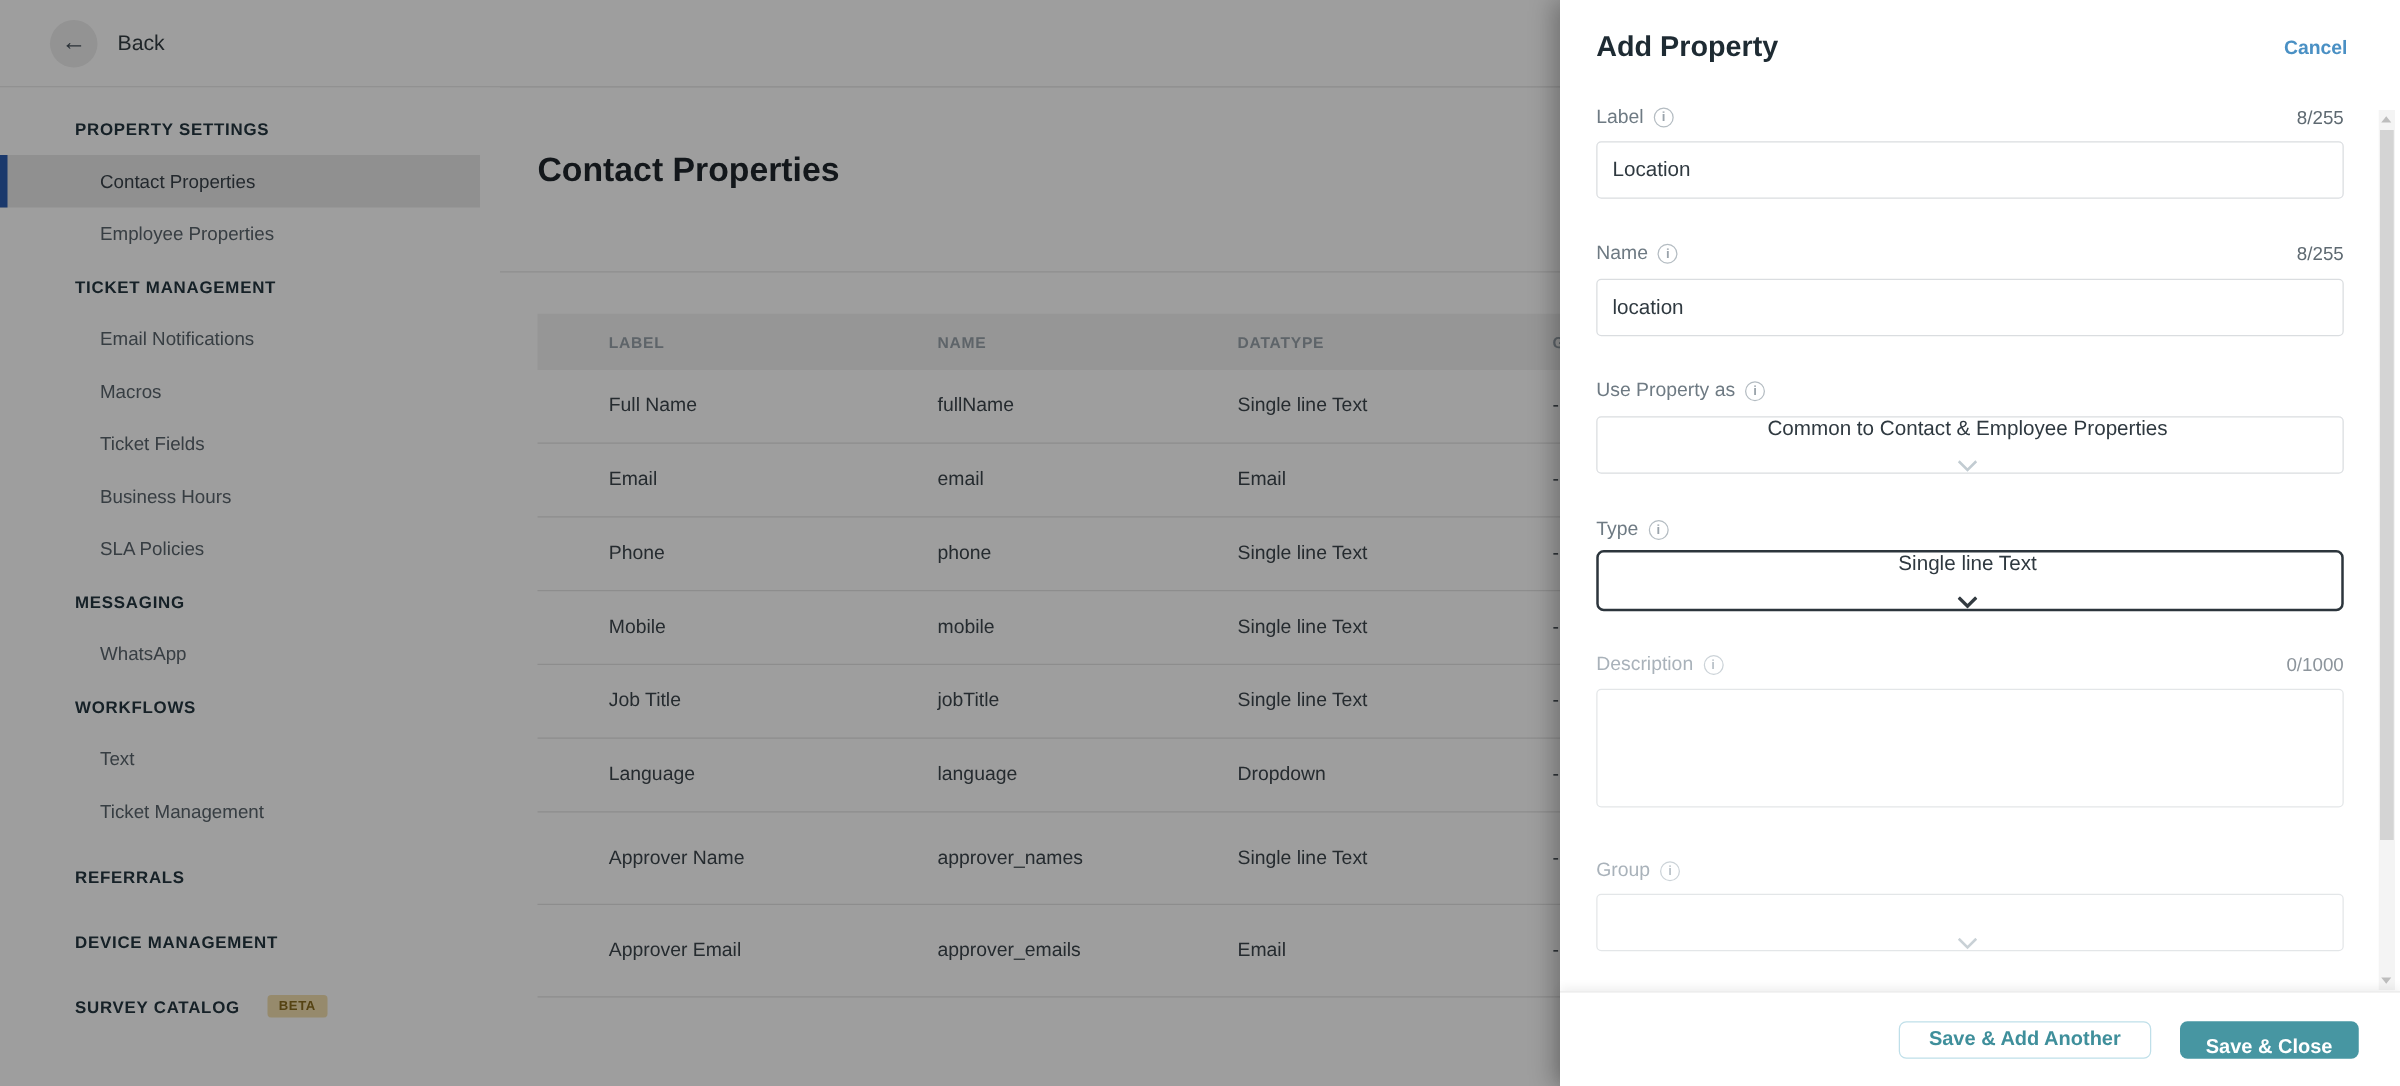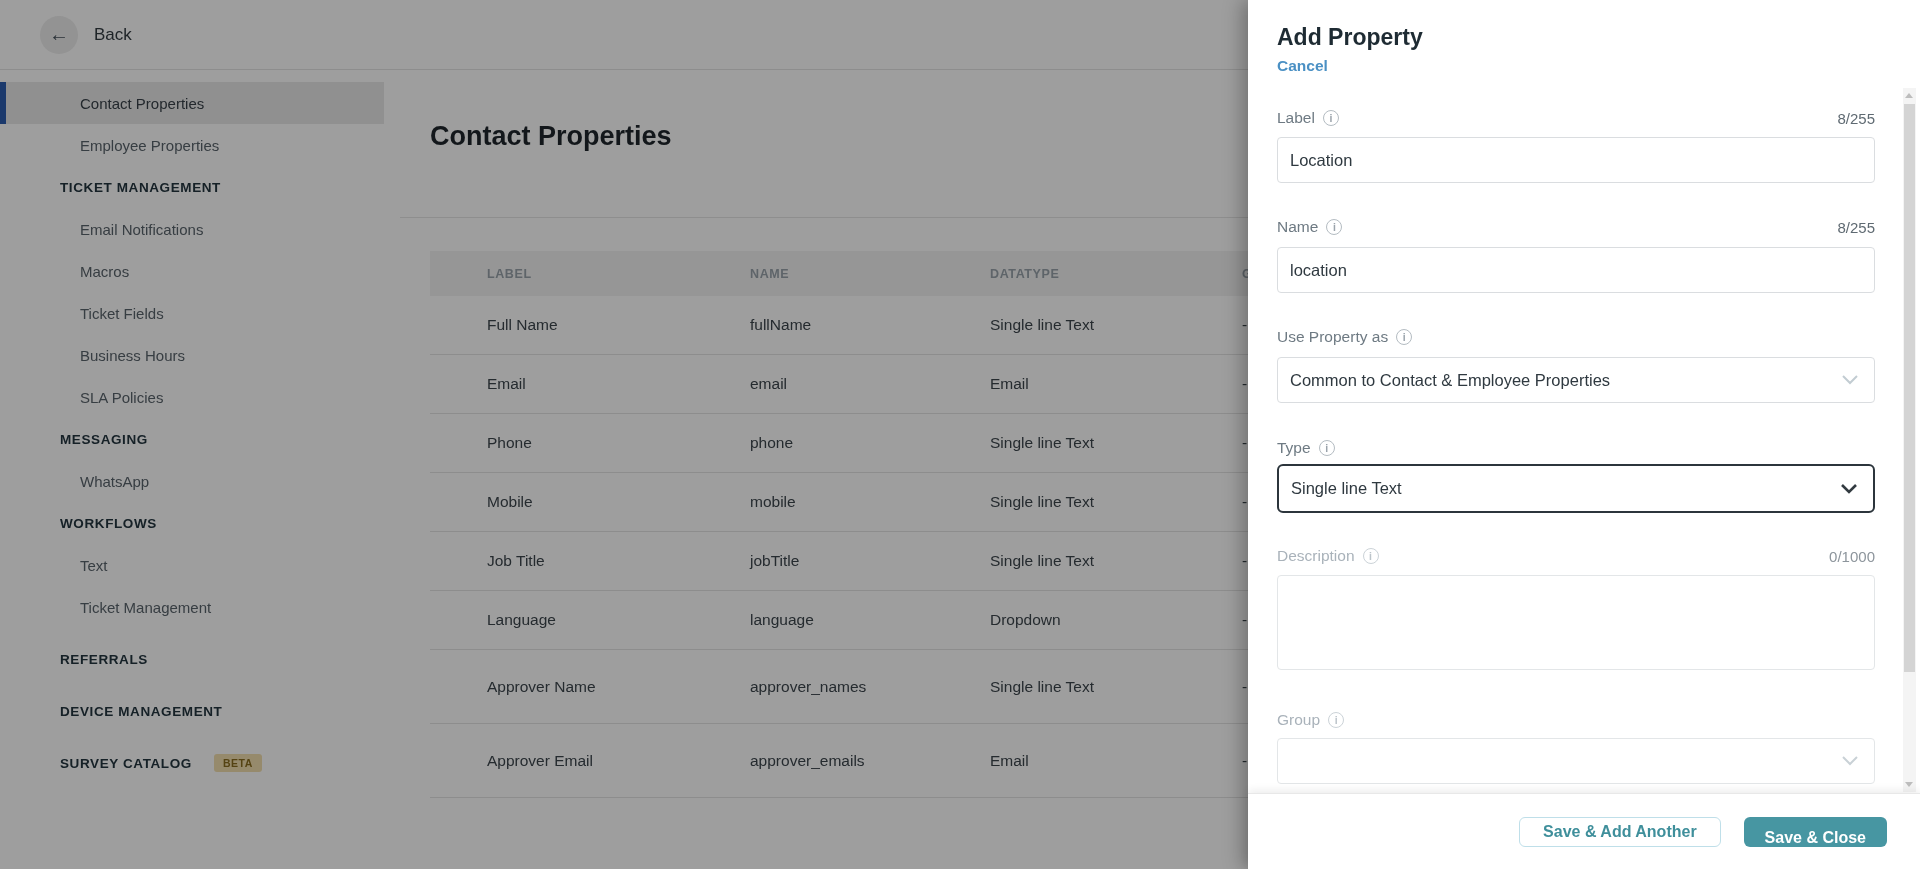--- a/index.html
+++ b/index.html
@@ -92,21 +92,21 @@
   .overlay { position:absolute; left:0; top:0; width:1248px; height:869px;
     background:rgba(0,0,0,0.38); z-index:50; }
 
   
   .drawer {
     position:absolute; left:1248px; top:0; width:672px; height:869px;
     background:#ffffff; z-index:100;
     box-shadow:-6px 0 18px rgba(0,0,0,0.28);
   }
   .drawer-head { display:flex; align-items:flex-start;
-    justify-content:space-between; padding:24px 42px 0 29px;flex-direction:column; }
+    justify-content:space-between; padding:24px 42px 0 29px; }
   .drawer-title { font-size:23px; font-weight:bold; color:#1e2b33; }
   .cancel-link { font-size:15.5px; font-weight:bold; color:#4a90c4;
     cursor:pointer; margin-top:6px; }
 
   .drawer-body { padding:0 45px 0 29px; }
   .f-label-row { display:flex; align-items:center; justify-content:space-between; }
   .f-label { display:flex; align-items:center; gap:8px; font-size:15.5px;
     color:#6e7a83; }
   .f-counter { font-size:15px; color:#5f6a72; }
   .muted .f-label { color:#a9b2ba; }
@@ -115,21 +115,21 @@
     border-radius:50%; color:#9aa3ab; font-size:10.5px; line-height:14px;
     text-align:center; font-weight:bold; display:inline-block; }
   .muted .info-icon { border-color:#ccd3d8; color:#bcc4ca; }
 
   .t-input { width:100%; height:46px; border:1px solid #dadde0;
     border-radius:4px; font-size:16.5px; color:#2f3940; padding:0 12px;
     font-family:"Liberation Sans", sans-serif; background:#fff; }
   .t-select { width:100%; height:46px; border:1px solid #dadde0;
     border-radius:4px; display:flex; align-items:center;
     justify-content:space-between; padding:0 16px 0 12px; font-size:16.5px;
-    color:#2f3940; cursor:pointer; background:#fff; }
+    color:#2f3940; cursor:pointer; background:#fff;flex-direction:column; }
   .t-select.focused { border:2px solid #2c353c; border-radius:6px; height:49px; }
   .t-select.empty { border-color:#e3e6e8; }
   .t-area { width:100%; height:95px; border:1px solid #e3e6e8;
     border-radius:4px; resize:none; font-family:"Liberation Sans", sans-serif;
     font-size:16px; padding:10px 12px; color:#2f3940; }
   .chev { flex:0 0 auto; }
 
   .m-f1  { margin-top:34px; } .m-c1 { margin-top:10px; }
   .m-f2  { margin-top:35px; } .m-c2 { margin-top:11px; }
   .m-f3  { margin-top:35px; } .m-c3 { margin-top:11px; }
@@ -163,20 +163,21 @@
 <body>
 
 <div class="topbar">
   <div class="back-btn">
     <span>←</span>
   </div>
   <span class="back-label">Back</span>
 </div>
 
 <div class="sidebar" id="sidebar">
+    <div class="side-row side-header">PROPERTY SETTINGS</div>
     <div class="side-row side-item selected">Contact Properties</div>
     <div class="side-row side-item">Employee Properties</div>
     <div class="side-row side-header">TICKET MANAGEMENT</div>
     <div class="side-row side-item">Email Notifications</div>
     <div class="side-row side-item">Macros</div>
     <div class="side-row side-item">Ticket Fields</div>
     <div class="side-row side-item">Business Hours</div>
     <div class="side-row side-item">SLA Policies</div>
     <div class="side-row side-header">MESSAGING</div>
     <div class="side-row side-item">WhatsApp</div>

